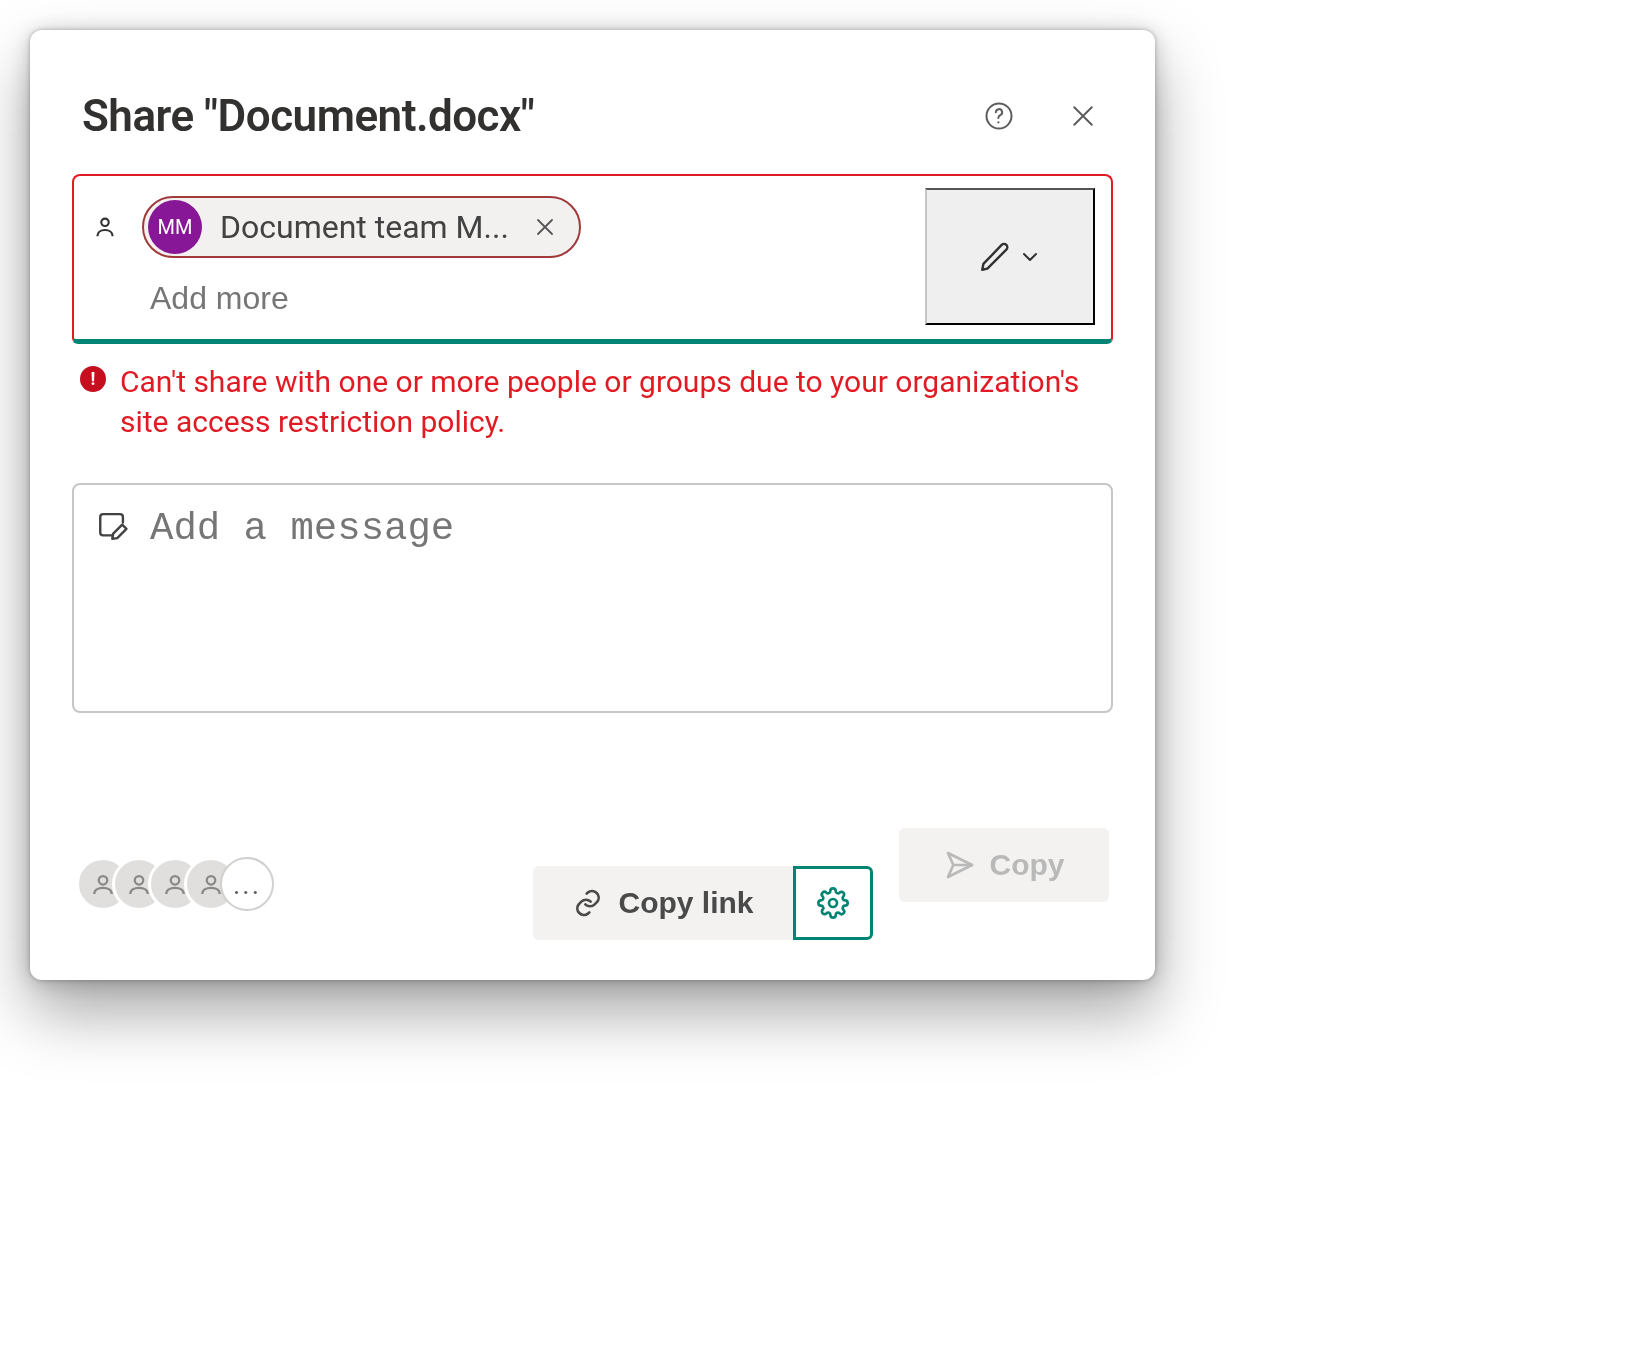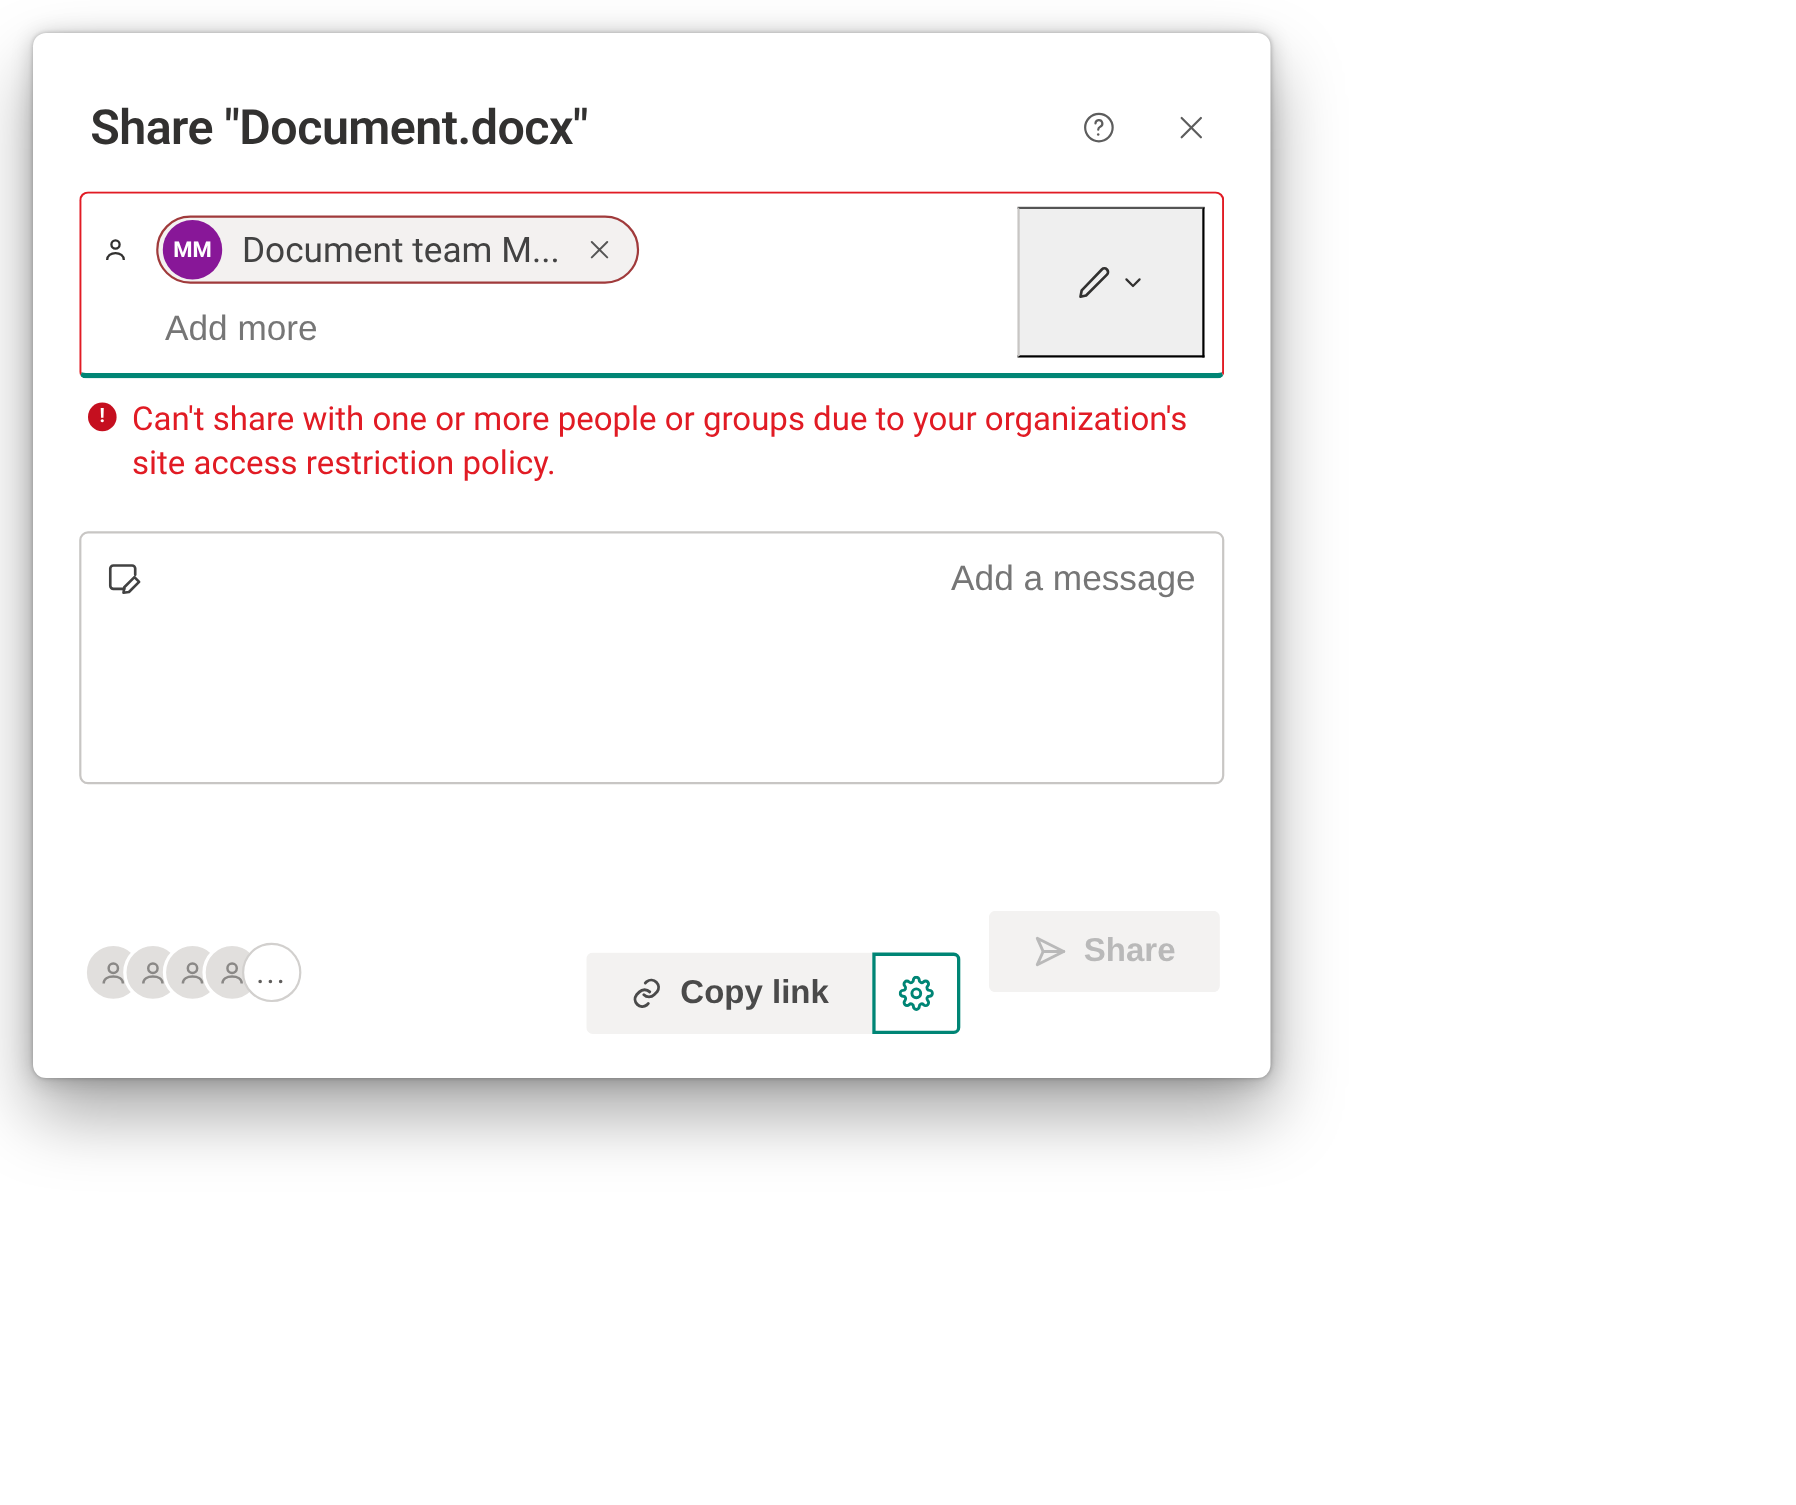--- a/index.html
+++ b/index.html
@@ -102,21 +102,21 @@
       background: #f3f1f0;
       padding: 0 12px 0 0;
       gap: 14px;
     }
     .chip-avatar {
       width: 54px; height: 54px;
       border-radius: 50%;
       background: #881798;
       color: #ffffff;
       display: flex; align-items: center; justify-content: center;
-      font-weight: 700; font-size: 20px;
+      font-weight: 400; font-size: 20px;
       margin: 4px;
       flex-shrink: 0;
     }
     .chip-label {
       font-size: 32px;
       color: #424242;
       white-space: nowrap;
       max-width: 340px;
       overflow: hidden;
       text-overflow: ellipsis;
@@ -180,21 +180,21 @@
       margin-top: 42px;
       height: 230px;
       border: 2px solid #c8c6c4;
       border-radius: 8px;
       padding: 20px 22px;
       display:flex;gap:18px;align-items:flex-start;
     }
     .msgbox svg{width:34px;height:34px;color:#424242;flex-shrink:0;margin-top:2px;}
     .msgbox textarea{
       border:none;resize:none;outline:none;width:100%;height:100%;
-      font-family:Liberation Sans, sans-serif;font-size:32px;color:#333333;background:transparent;text-align:right;
+      font-family:Liberation Mono, monospace;font-size:39px;color:#333333;background:transparent;
     }
     .msgbox textarea::placeholder{color:#767676;}
 
     
     .footer{
       margin-top:auto;
       display:flex;
       align-items:center;
       justify-content:space-between;
       padding: 30px 4px 40px 4px;
@@ -352,19 +352,19 @@
               <circle cx="12" cy="12" r="3"></circle>
               <path d="M19.4 15a1.7 1.7 0 0 0 .34 1.87l.06.06a2 2 0 1 1-2.83 2.83l-.06-.06a1.7 1.7 0 0 0-1.87-.34 1.7 1.7 0 0 0-1 1.56V21a2 2 0 1 1-4 0v-.09a1.7 1.7 0 0 0-1-1.56 1.7 1.7 0 0 0-1.87.34l-.06.06a2 2 0 1 1-2.83-2.83l.06-.06A1.7 1.7 0 0 0 4.6 15a1.7 1.7 0 0 0-1.56-1H3a2 2 0 1 1 0-4h.09A1.7 1.7 0 0 0 4.6 9a1.7 1.7 0 0 0-.34-1.87l-.06-.06A2 2 0 1 1 7.03 4.24l.06.06A1.7 1.7 0 0 0 9 4.6a1.7 1.7 0 0 0 1-1.56V3a2 2 0 1 1 4 0v.09c0 .67.4 1.27 1 1.51a1.7 1.7 0 0 0 1.87-.34l.06-.06a2 2 0 1 1 2.83 2.83l-.06.06A1.7 1.7 0 0 0 19.4 9c.24.6.84 1 1.51 1H21a2 2 0 1 1 0 4h-.09c-.67 0-1.27.4-1.51 1z"></path>
             </svg>
           </button>
         </div>
         <button class="btn btn-send">
           <svg viewBox="0 0 24 24" fill="none" stroke="currentColor" stroke-width="2" stroke-linecap="round" stroke-linejoin="round">
             <path d="M3 3l18 9-18 9 4-9-4-9z"></path>
             <path d="M7 12h14"></path>
           </svg>
-          <span>Share</span>
+          <span>Copy</span>
         </button>
       </div>
     </div>
 
   </div>
 </div>
 
 </body></html>

